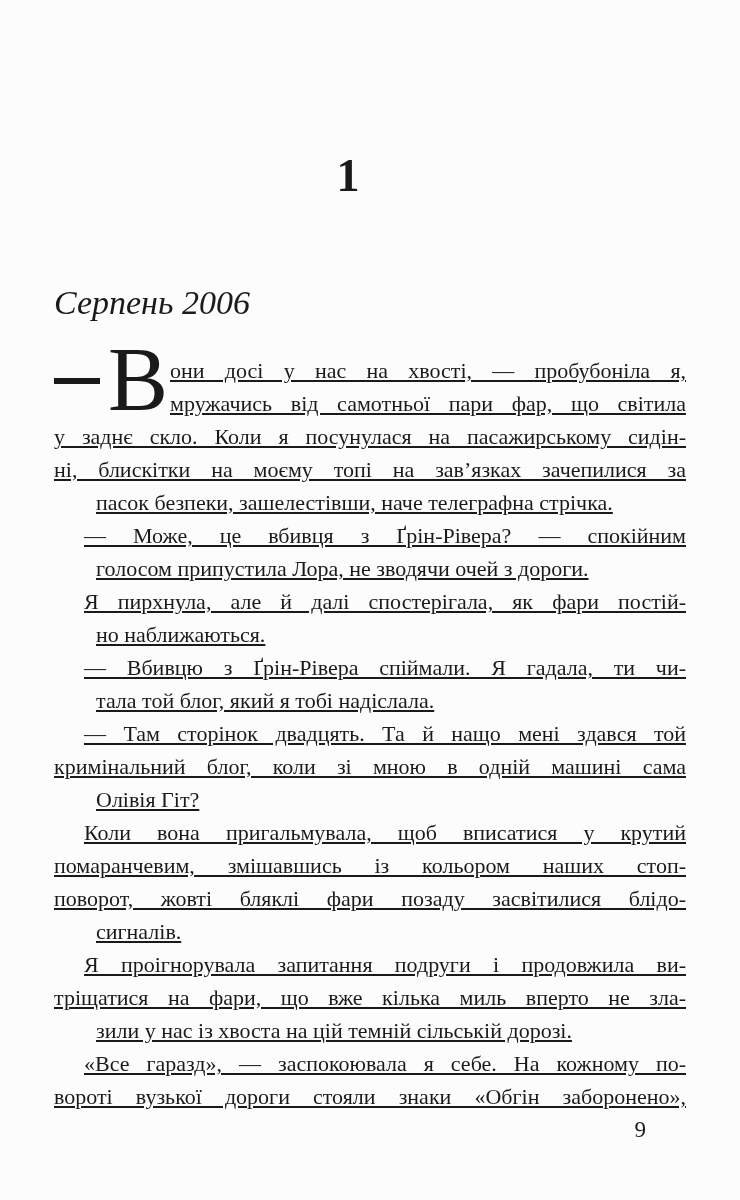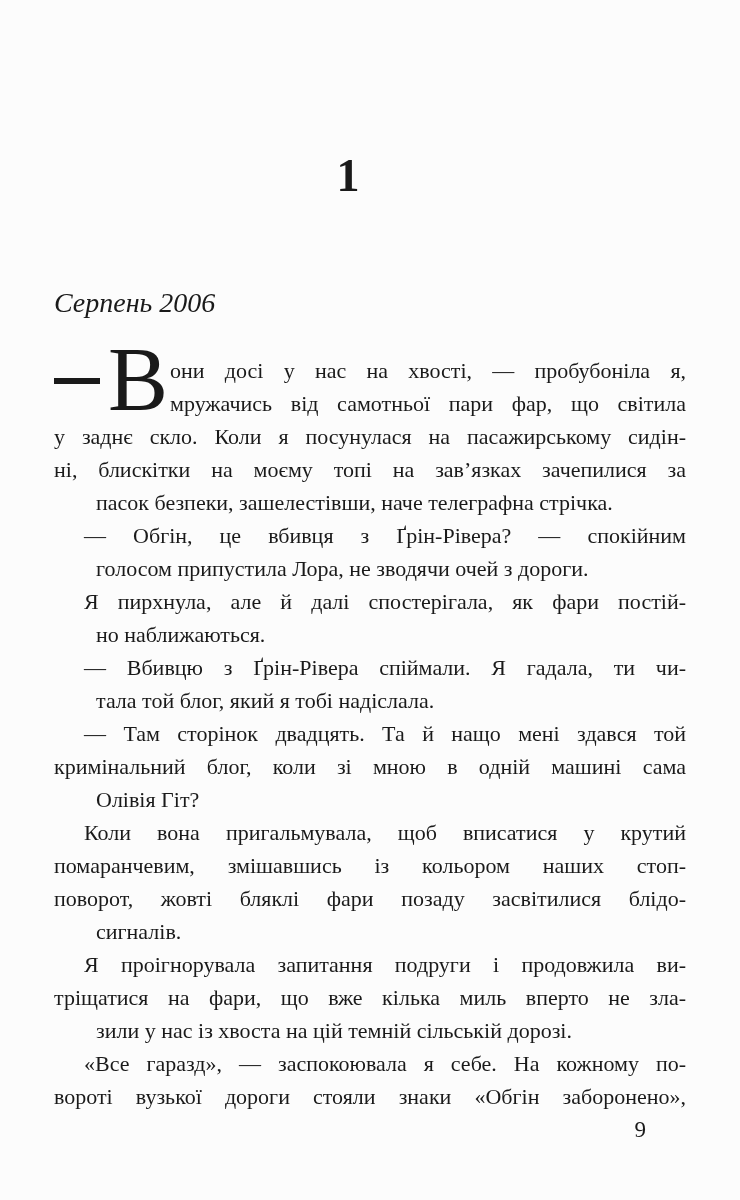--- a/index.html
+++ b/index.html
@@ -28,40 +28,41 @@
     text-align: center;
     font-size: 46px;
     line-height: 56px;
     font-weight: 700;
   }
   .date-heading {
     position: absolute;
     top: 288px;
     left: 54px;
     font-style: italic;
-    font-size: 28px;
+    font-size: 34px;
     line-height: 30px;
   }
   .body-text {
     position: absolute;
     top: 354px;
     left: 54px;
     width: 632px;
     font-size: 22px;
   }
   .para {
     position: relative;
   }
   .tl {
     height: 33px;
     line-height: 33px;
     text-align: justify;
     text-align-last: justify;
     overflow: visible;
     white-space: normal;
+    text-decoration: underline;
   }
   .tl.last {
     text-align-last: left;
     margin-left: 42px;
   }
   .tl.ind {
     text-indent: 30px;
   }
   .tl.off {
     margin-left: 116px;
@@ -113,21 +114,21 @@
           <span class="dc-dash"></span>
           <span class="dc-letter">В</span>
         </span>
         <div class="tl off">они досі у нас на хвості, — пробубоніла я,</div>
         <div class="tl off">мружачись від самотньої пари фар, що світила</div>
         <div class="tl">у заднє скло. Коли я посунулася на пасажирському сидін-</div>
         <div class="tl">ні, блискітки на моєму топі на зав’язках зачепилися за</div>
         <div class="tl last">пасок безпеки, зашелестівши, наче телеграфна стрічка.</div>
       </div>
       <div class="para">
-        <div class="tl ind">— Обгін, це вбивця з Ґрін-Рівера? — спокійним</div>
+        <div class="tl ind">— Може, це вбивця з Ґрін-Рівера? — спокійним</div>
         <div class="tl last">голосом припустила Лора, не зводячи очей з дороги.</div>
       </div>
       <div class="para">
         <div class="tl ind">Я пирхнула, але й далі спостерігала, як фари постій-</div>
         <div class="tl last">но наближаються.</div>
       </div>
       <div class="para">
         <div class="tl ind">— Вбивцю з Ґрін-Рівера спіймали. Я гадала, ти чи-</div>
         <div class="tl last">тала той блог, який я тобі надіслала.</div>
       </div>

